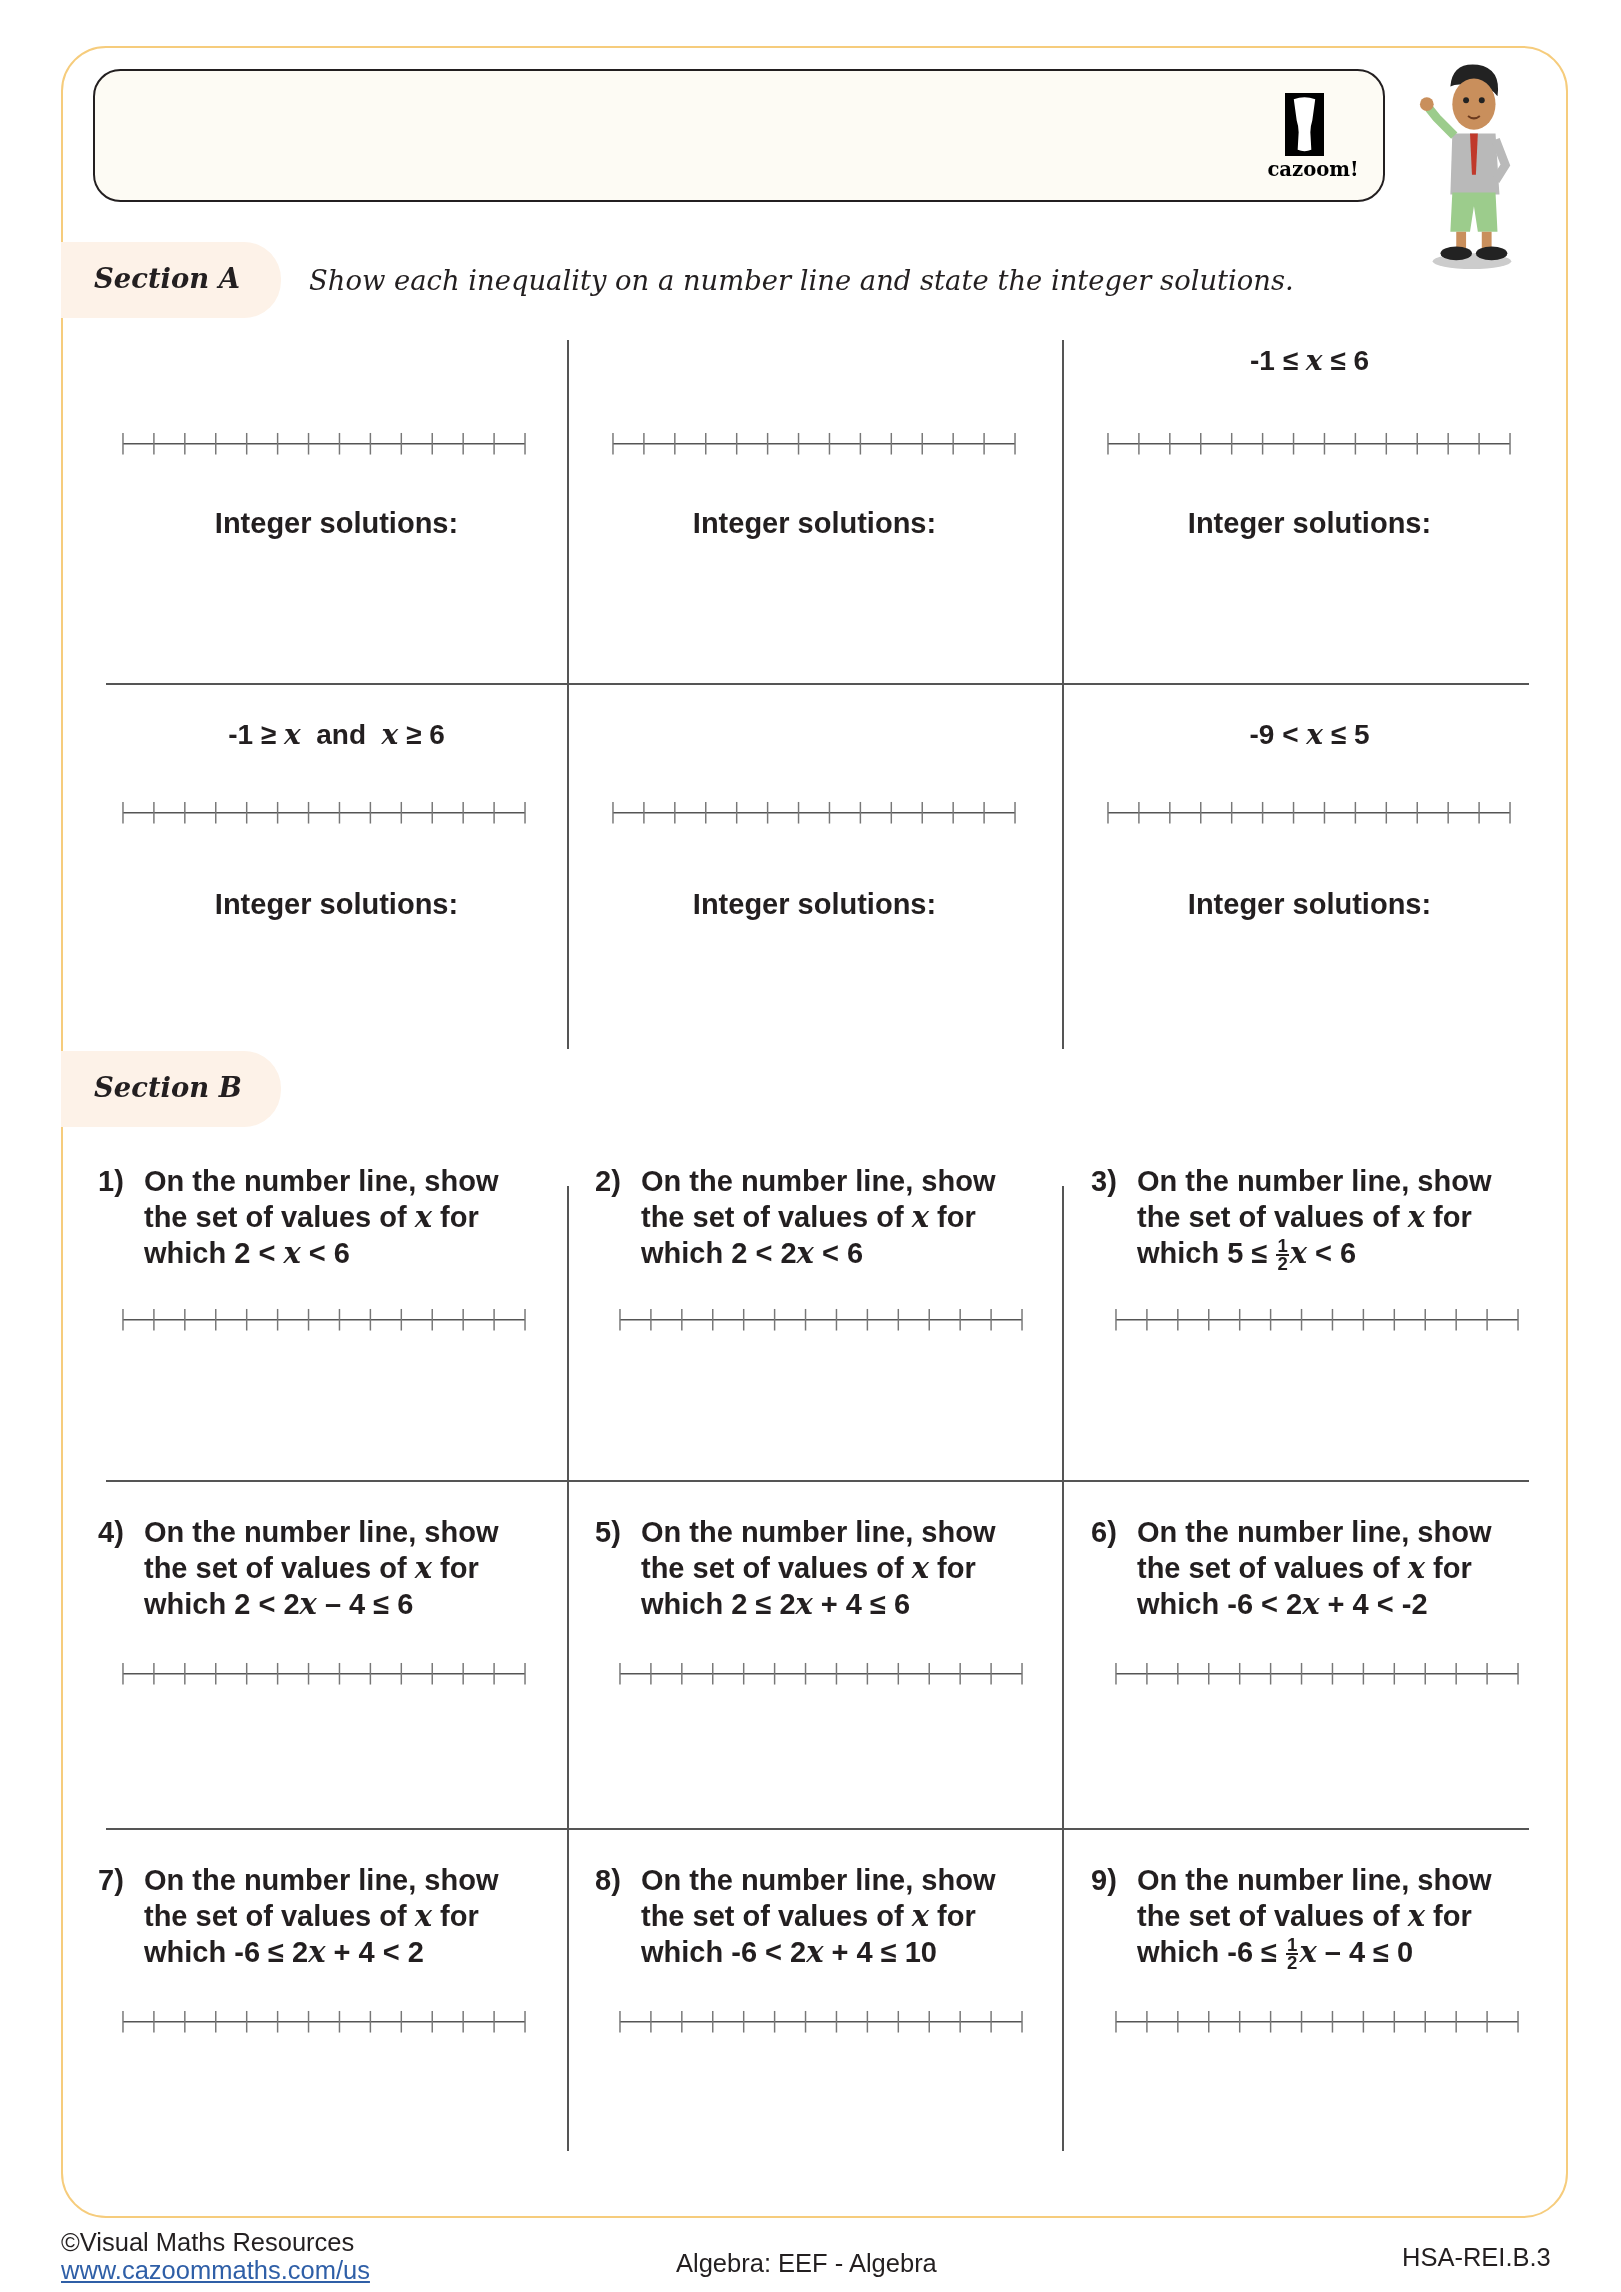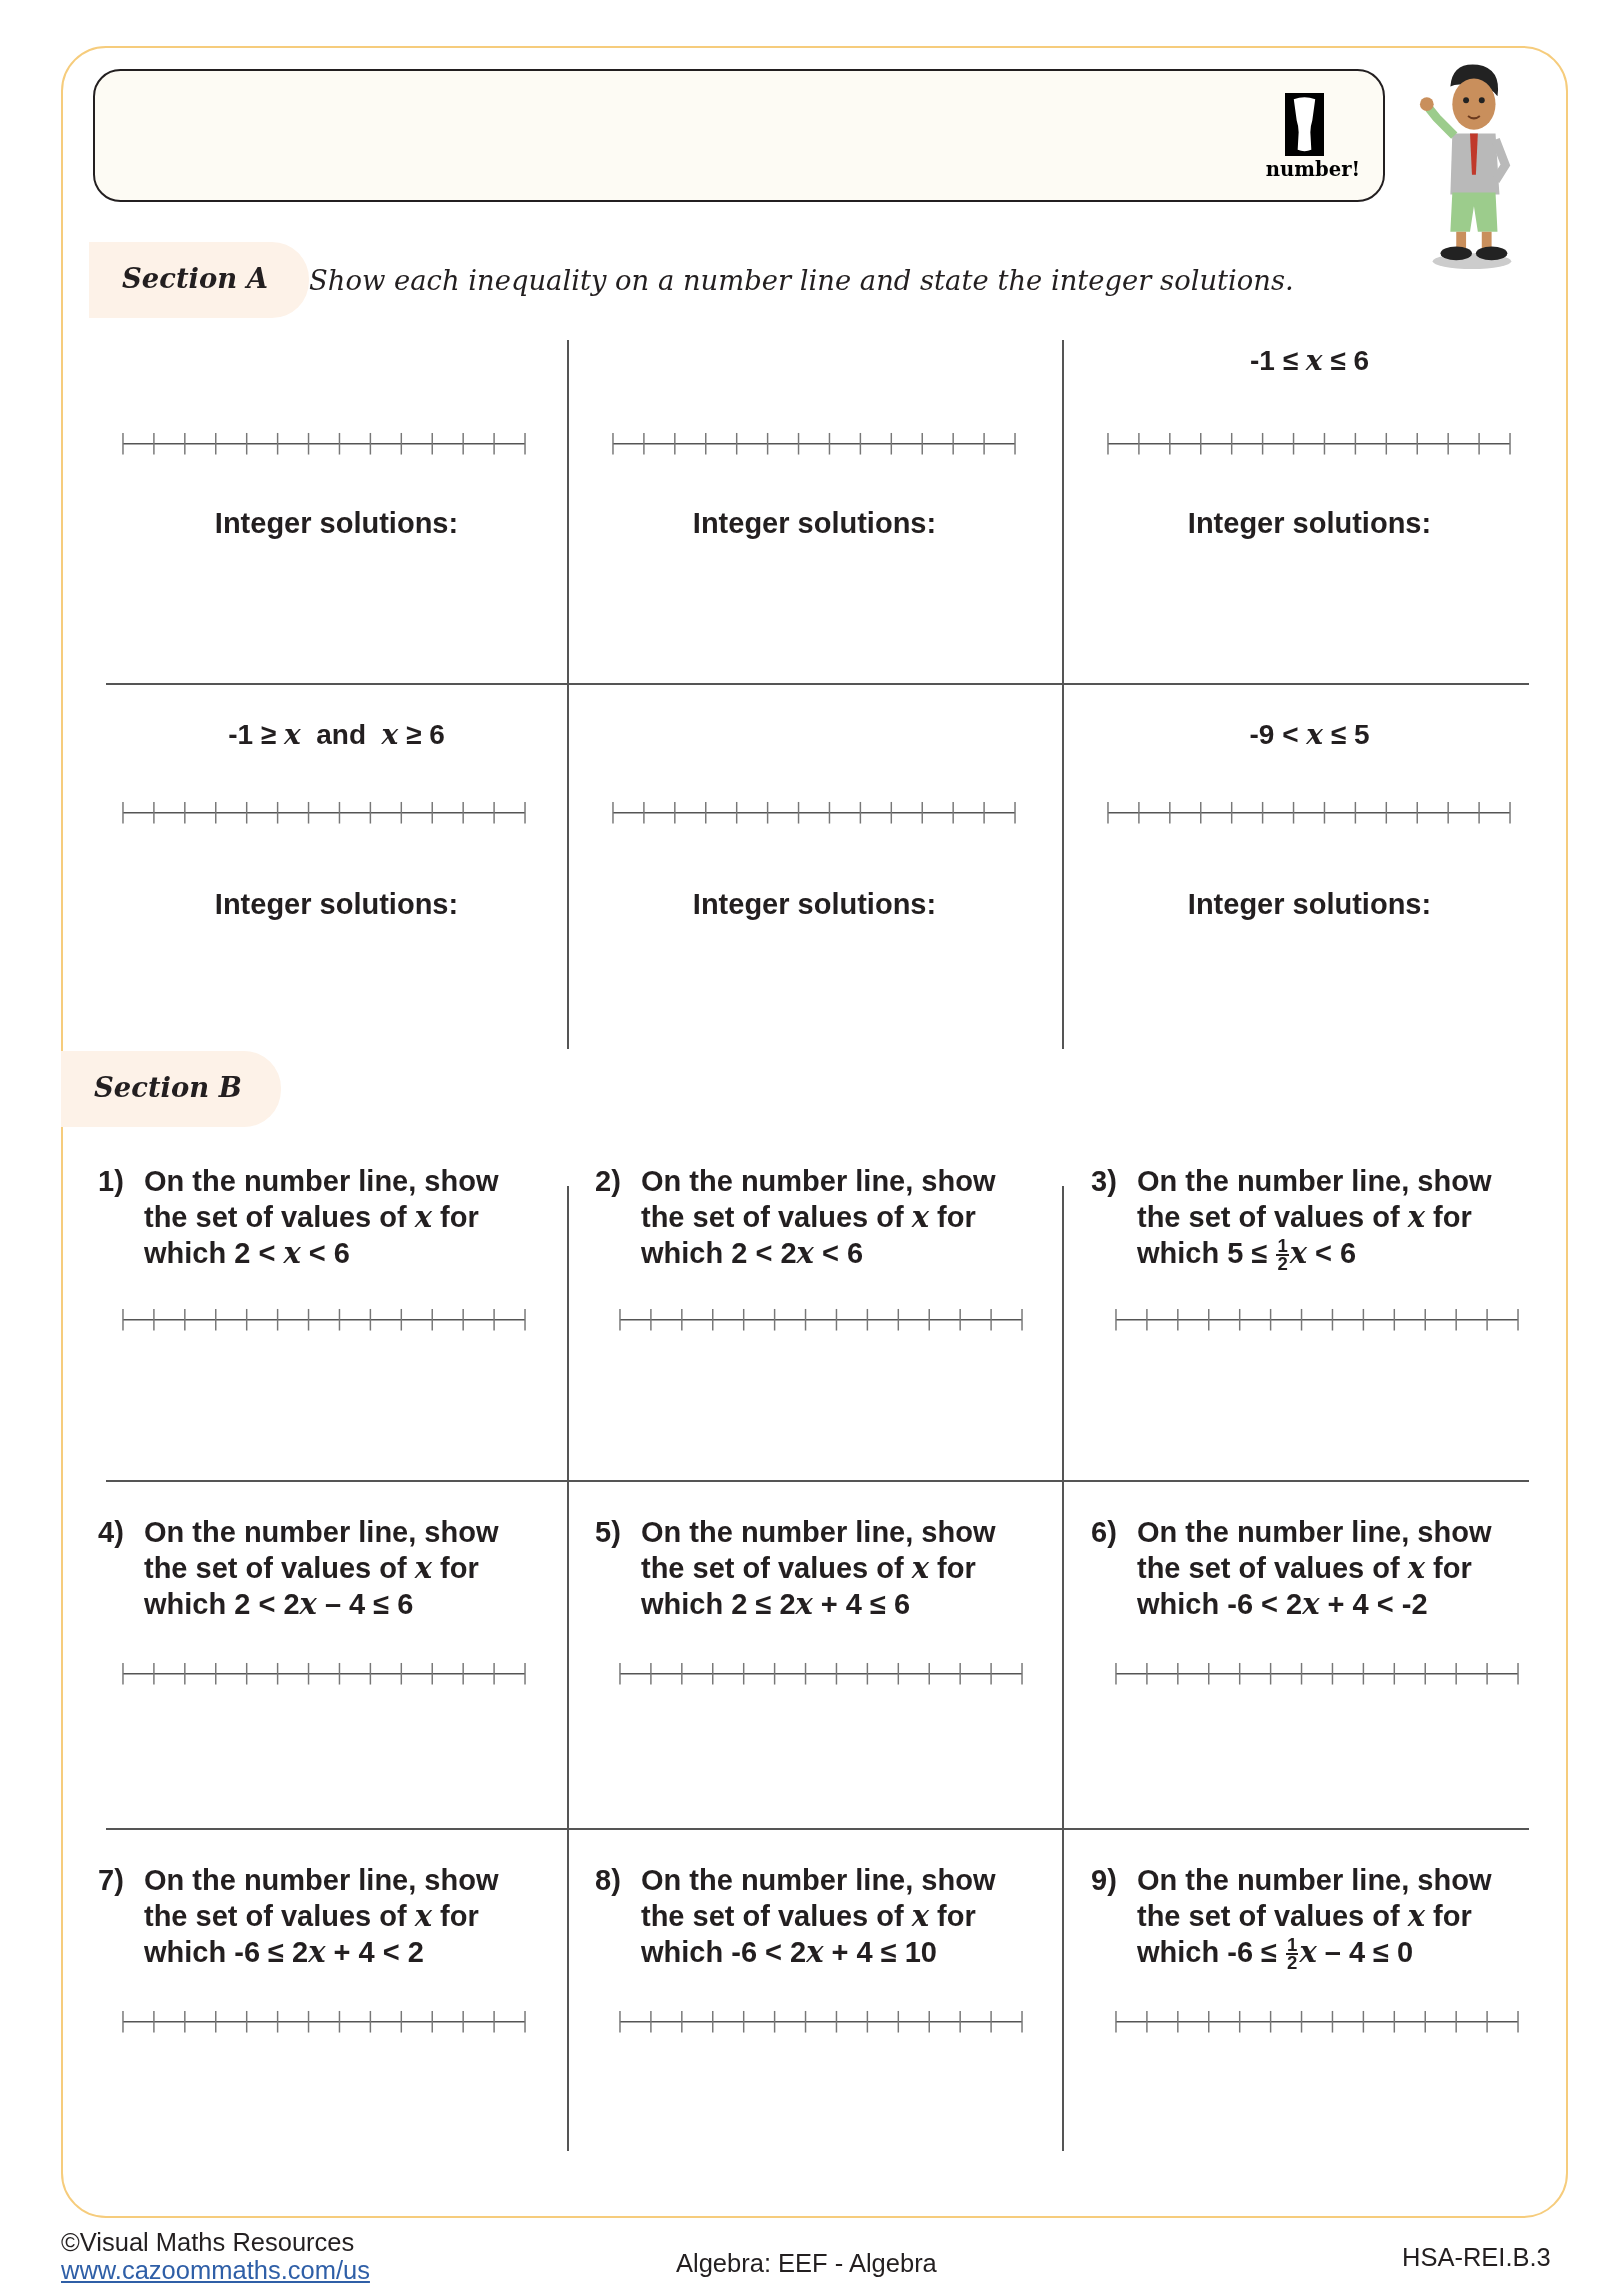--- a/index.html
+++ b/index.html
@@ -37,21 +37,21 @@
 
 <div class="frame"></div>
 
 <div class="title-box">
   <div class="logo">
     <div class="logo-drum">
       <svg width="39" height="63" viewBox="0 0 40 64">
           <path d="M9 6 Q20 2 31 6 L28 28 Q26 34 26 40 L27 58 Q20 61 13 58 L14 40 Q14 34 12 28 Z" fill="#fff"></path>
         </svg>
     </div>
-    <div class="logo-text">number!</div>
+    <div class="logo-text">cazoom!</div>
   </div>
 </div>
 
 <div class="mascot">
   <svg width="118" height="216" viewBox="0 0 120 220">
     <ellipse cx="62" cy="208" rx="40" ry="8" fill="#ccc"></ellipse>
     <path d="M40 30 Q42 5 68 8 Q92 12 88 40 Q80 28 60 30 Q48 26 40 30Z" fill="#222"></path>
     <ellipse cx="64" cy="48" rx="22" ry="26" fill="#c98f5c"></ellipse>
     <circle cx="56" cy="44" r="3" fill="#222"></circle>
       <circle cx="72" cy="44" r="3" fill="#222"></circle>
@@ -62,21 +62,21 @@
     <circle cx="16" cy="48" r="7" fill="#c98f5c"></circle>
     <path d="M86 84 L96 110 L86 126" stroke="#b9b9b9" stroke-width="9" fill="none"></path>
     <path d="M42 138 L86 138 L88 178 L68 178 L64 152 L60 178 L40 178 Z" fill="#9ccc8c"></path>
     <rect x="46" y="178" width="10" height="18" fill="#c98f5c"></rect>
     <rect x="72" y="178" width="10" height="18" fill="#c98f5c"></rect>
     <ellipse cx="46" cy="200" rx="16" ry="7" fill="#222"></ellipse>
     <ellipse cx="82" cy="200" rx="16" ry="7" fill="#222"></ellipse>
   </svg>
 </div>
 
-<div class="section-tab" style="top:242px;margin-left:28px;">
+<div class="section-tab" style="top:242px;">
   <span>Section A</span>
 </div>
 <div class="instruction">Show each inequality on a number line and state the integer solutions.</div>
 
 <div class="vline" style="left:567px; top:340px; height:709px;"></div>
 <div class="vline" style="left:1062px; top:340px; height:709px;"></div>
 <div class="hline" style="left:106px; top:683px; width:1423px;"></div>
 
 <div id="sectionA">
     <div class="cell" style="left: 106px; top: 340px; width: 461px; height: 343px;">

